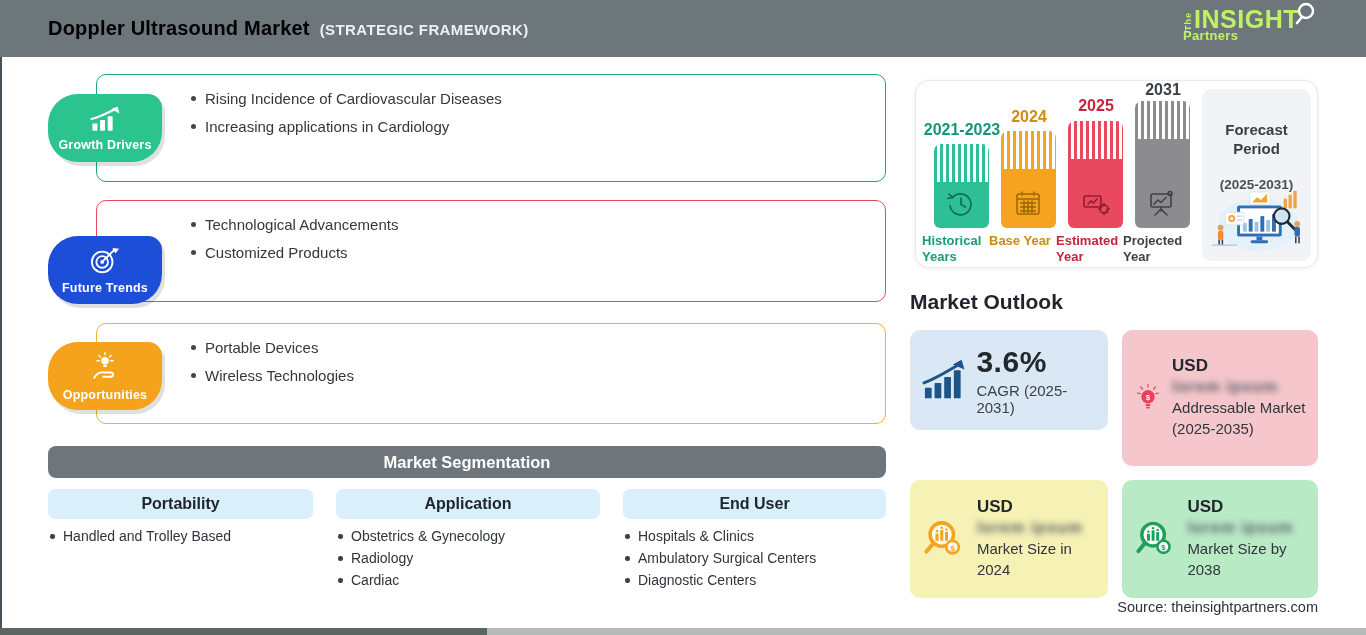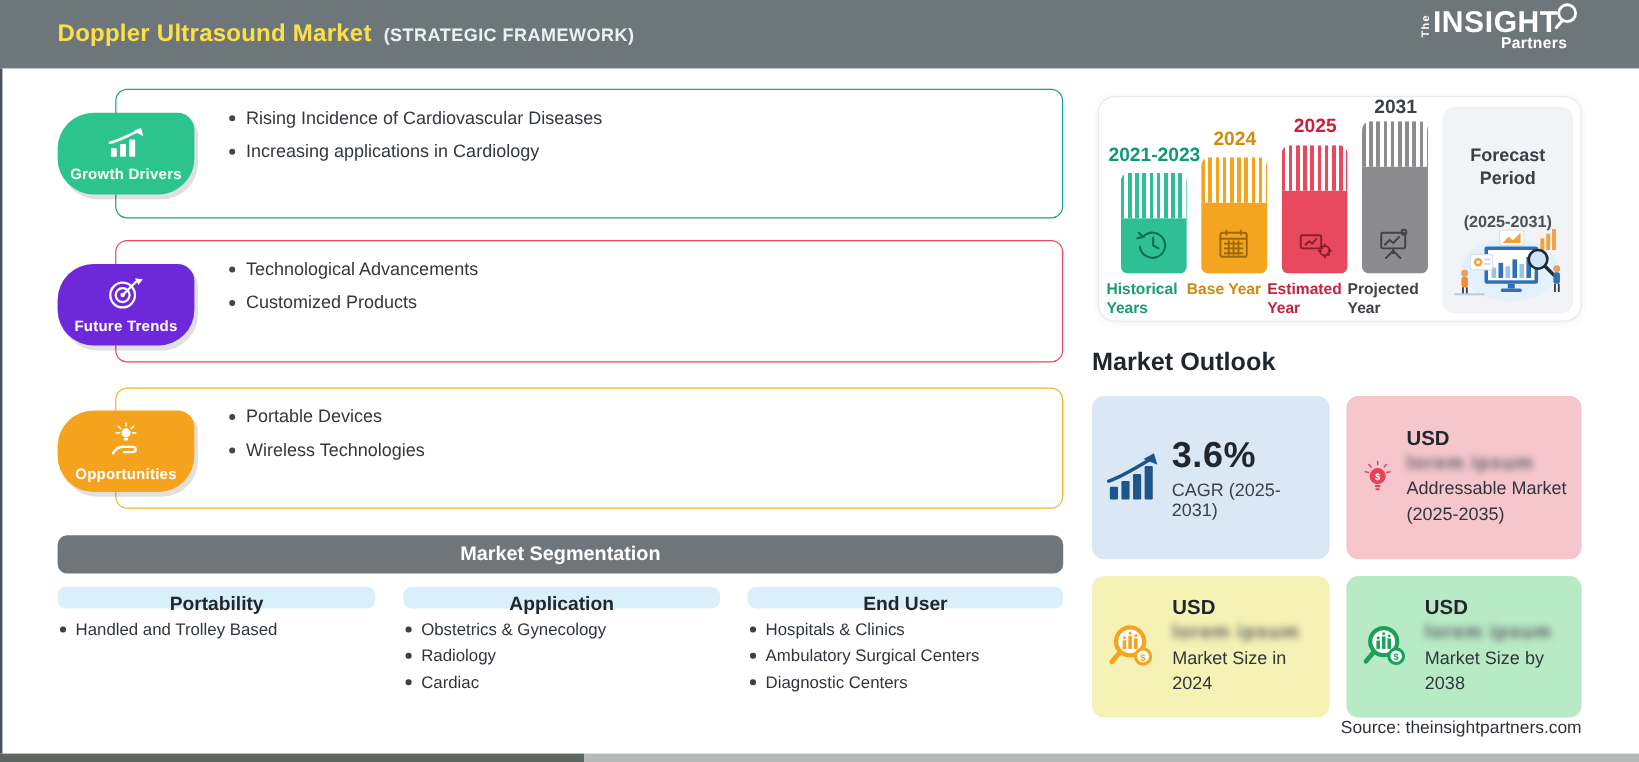--- a/index.html
+++ b/index.html
@@ -3,23 +3,23 @@
 <meta charset="utf-8">
 <style>
   * { margin:0; padding:0; box-sizing:border-box; }
   html,body { background:#fff; }
   body { font-family:"Liberation Sans", sans-serif; }
   .page { position:relative; width:1366px; height:635px; background:#ffffff; overflow:hidden; }
 
   
   .hdr { position:absolute; left:0; top:0; width:1366px; height:57px; background:#6d767b; display:flex; align-items:center; }
   .hdr-title { margin-left:48px; display:flex; align-items:baseline; gap:10px; }
-  .hdr-title .main { color:#fde047; font-size:20px; font-weight:700; letter-spacing:.2px; }
+  .hdr-title .main { color:#000000; font-size:20px; font-weight:700; letter-spacing:.2px; }
   .hdr-title .sub { color:#eef1f2; font-size:15px; font-weight:600; letter-spacing:.4px; }
-  .logo { position:absolute; right:50px; top:7px; color:#ffffff; text-align:right; }
+  .logo { position:absolute; right:50px; top:7px; color:#bef264; text-align:left; }
   .logo-row { display:flex; align-items:center; justify-content:flex-end; }
   .logo-the { writing-mode:vertical-rl; transform:rotate(180deg); font-size:9px; font-weight:700; letter-spacing:1px; margin-right:1px; margin-top:4px; }
   .logo-main { font-size:25px; font-weight:800; letter-spacing:.5px; line-height:1; }
   .logo-mag { margin-left:-5px; margin-top:-12px; }
   .logo-sub { font-size:13px; font-weight:700; margin-top:-4px; padding-right:10px; letter-spacing:.3px; }
 
   
   .left-border { position:absolute; left:0; top:57px; width:2px; height:571px; background:#49525a; }
   .foot-dark  { position:absolute; left:0; bottom:0; width:487px; height:7px; background:#5a6761; }
   .foot-light { position:absolute; left:487px; bottom:0; width:879px; height:7px; background:#b3bab8; }
@@ -30,33 +30,33 @@
   .b2 { top:200px; height:102px; border-color:#e8495e; }
   .b3 { top:323px; height:101px; border-color:#f2b22c; }
   .drv-box ul { list-style:none; padding:15px 20px 0 94px; }
   .drv-box li { position:relative; font-size:15px; color:#33383d; margin-bottom:11px; padding-left:14px; }
   .drv-box li::before { content:""; position:absolute; left:0; top:6px; width:5px; height:5px; border-radius:50%; background:#41464b; }
 
   .badge { position:absolute; left:48px; width:114px; height:68px; border-radius:30px 14px 30px 30px;
            display:flex; flex-direction:column; align-items:center; justify-content:center; gap:5px;
            box-shadow:3px 4px 0 rgba(0,0,0,.12); }
   .g1 { top:94px;  background:#2bc48e; }
-  .g2 { top:220px; background:#6d28d9; }
+  .g2 { top:236px; background:#1d4ed8; }
   .g3 { top:342px; background:#f5a21c; }
   .badge-label { color:#fff; font-size:12.5px; font-weight:700; letter-spacing:.2px; }
   .badge svg { display:block; }
 
   
   .seg-title { position:absolute; left:48px; top:446px; width:838px; height:32px; background:#6e767c;
                border-radius:8px; color:#fff; font-size:16.5px; font-weight:700; text-align:center; line-height:32px; }
   .col { position:absolute; top:489px; }
   .c1 { left:48px;  width:265px; }
   .c2 { left:336px; width:264px; }
   .c3 { left:623px; width:263px; }
-  .col-head { height:18px; line-height:30px; background:#d9f0fa; border-radius:7px; text-align:center;
+  .col-head { height:30px; line-height:30px; background:#d9f0fa; border-radius:7px; text-align:center;
               font-weight:700; font-size:16px; color:#20262d; }
   .col ul { list-style:none; margin-top:9px; padding-left:2px; }
   .col li { position:relative; font-size:14px; color:#2f353b; margin-bottom:6px; padding-left:13px; }
   .col li::before { content:""; position:absolute; left:0; top:6px; width:4.5px; height:4.5px; border-radius:50%; background:#3c4146; }
 
   
   .tl-card { position:absolute; left:915px; top:80px; width:403px; height:188px; background:#fff;
              border:1px solid #e9e9ec; border-radius:14px; box-shadow:0 1px 5px rgba(0,0,0,.07); }
   .tl-bar { position:absolute; width:55px; border-radius:7px 7px 6px 6px; overflow:hidden; display:flex; flex-direction:column; }
   .tl-bar .stripe { height:38px; background:repeating-linear-gradient(90deg, currentColor 0 3px, #ffffff 3px 6px); }
@@ -81,21 +81,21 @@
   .p3 { left:140px; color:#c2253e; }
   .p4 { left:207px; color:#3f4347; }
   .fc-panel { position:absolute; left:286px; top:8px; width:109px; height:172px; background:#f1f3f7; border-radius:10px; text-align:center; }
   .fc-title { margin-top:32px; font-size:15px; font-weight:700; color:#3a4045; line-height:1.25; }
   .fc-range { margin-top:18px; font-size:13.5px; font-weight:700; color:#4a5055; }
   .fc-ill { position:absolute; left:6px; bottom:5px; }
 
   
   .outlook-title { position:absolute; left:910px; top:290px; font-size:21px; font-weight:800; color:#20262c; }
   .card { position:absolute; border-radius:10px; display:flex; align-items:center; padding:0 12px; gap:10px; }
-  .cd1 { left:910px;  top:330px; width:198px; height:136px; background:#d9e8f4; }
+  .cd1 { left:910px;  top:330px; width:198px; height:100px; background:#d9e8f4; }
   .cd2 { left:1122px; top:330px; width:196px; height:136px; background:#f5c7cd; }
   .cd3 { left:910px;  top:480px; width:198px; height:118px; background:#f6f1b5; }
   .cd4 { left:1122px; top:480px; width:196px; height:118px; background:#b9eac6; }
   .cagr-value { font-size:30px; font-weight:800; color:#22272e; letter-spacing:.5px; }
   .cagr-label { font-size:15px; color:#3c4247; margin-top:3px; }
   .usd { font-size:17px; font-weight:800; color:#22272e; }
   .blurred { font-size:16px; font-weight:700; color:#585e63; filter:blur(3.2px); display:inline-block; letter-spacing:1px; margin:2px 0; }
   .card-label { font-size:15px; color:#30363b; line-height:1.38; }
   .card-text { display:flex; flex-direction:column; }
 

